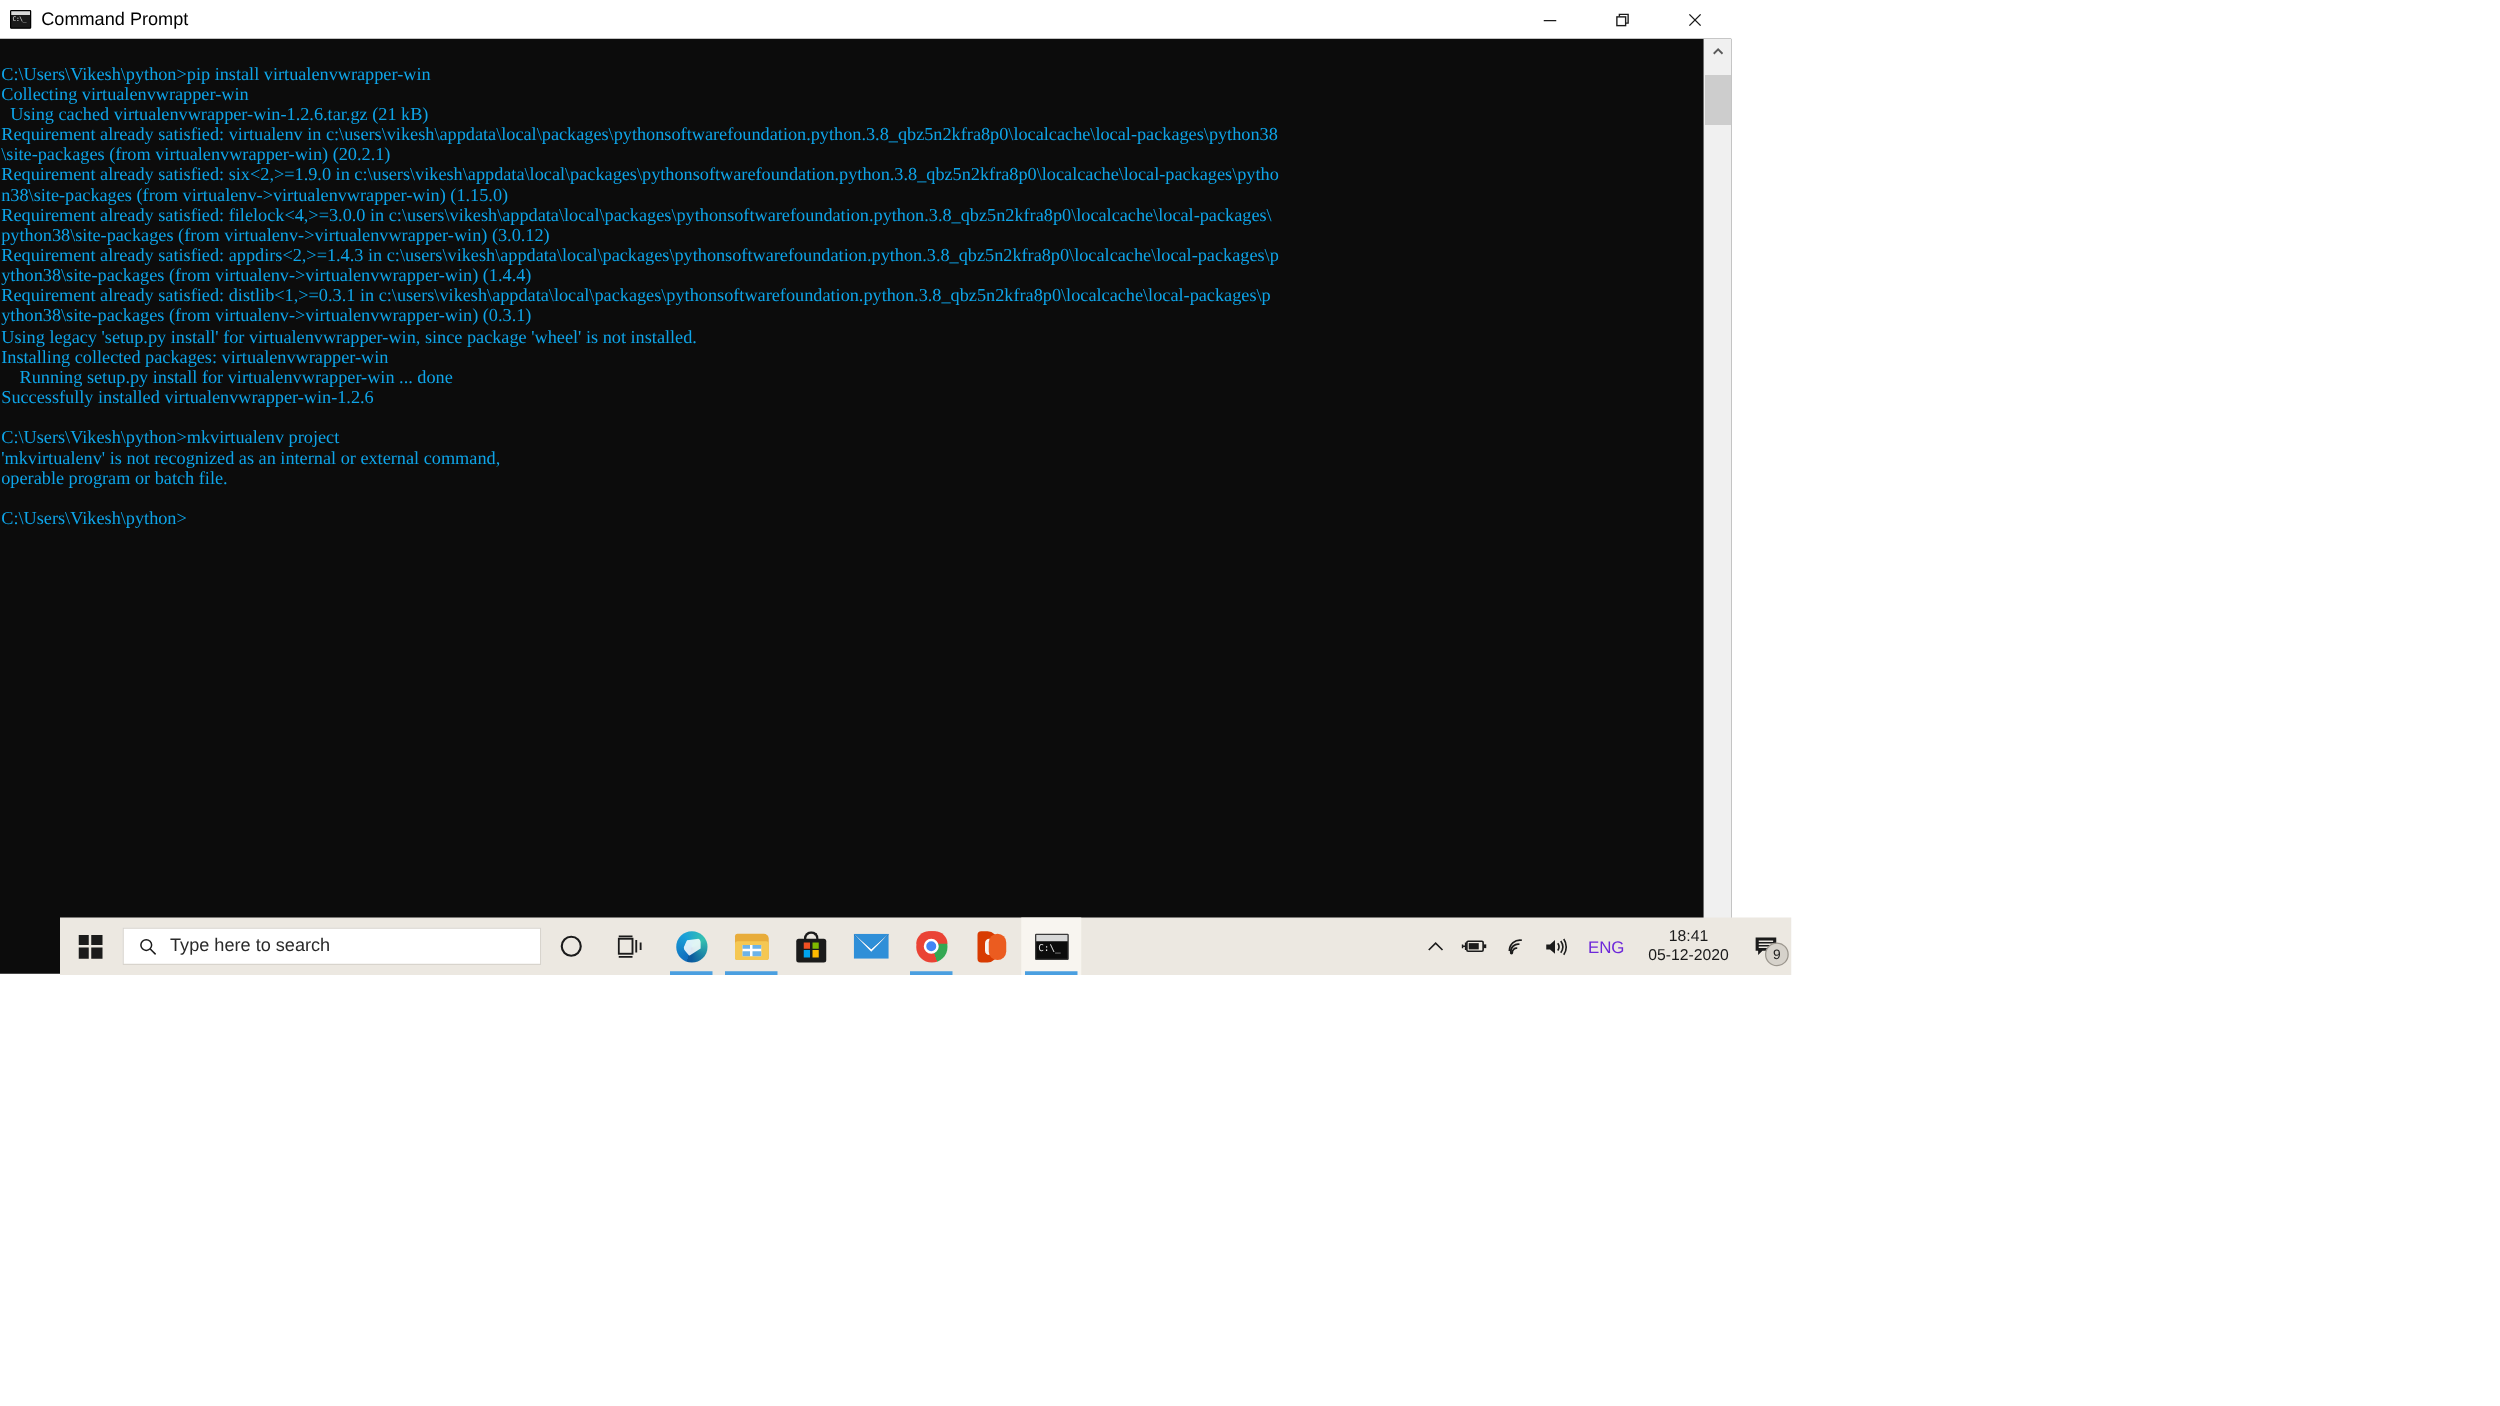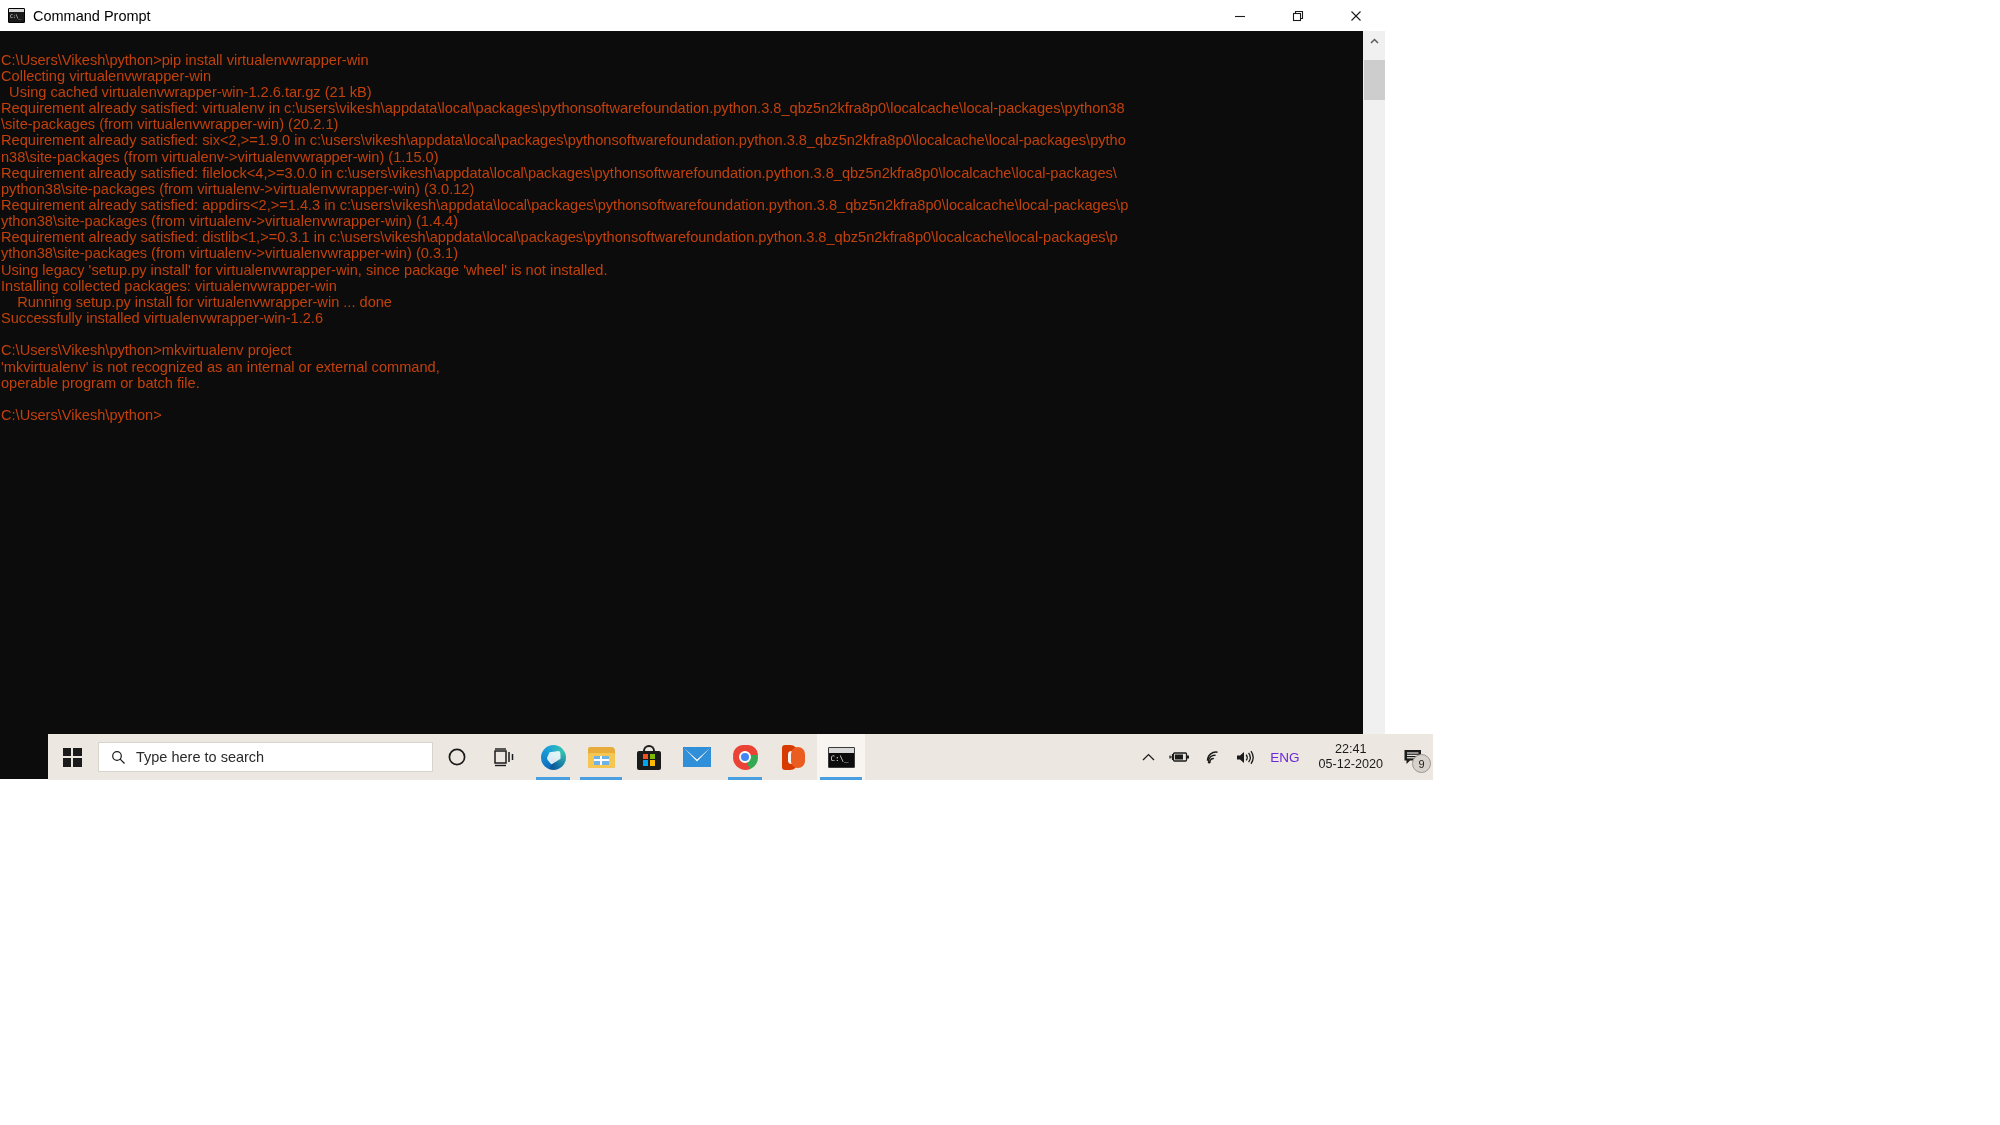--- a/index.html
+++ b/index.html
@@ -108,22 +108,22 @@
     flex: 1 1 auto;
     display: flex;
     position: relative;
     background: #0c0c0c;
     overflow: hidden;
   }
 
   #console-text {
     flex: 1 1 auto;
     background: #0c0c0c;
-    color: #c2410c;
-    font-family: Liberation Sans, sans-serif;
+    color: #0ea5e9;
+    font-family: Liberation Serif, serif;
     font-size: 14.6px;
     line-height: 16.15px;
     white-space: pre;
     padding: 6px 0 0 1px;
     letter-spacing: 0px;
     overflow: hidden;
     box-sizing: border-box;
   }
 
   
@@ -617,21 +617,21 @@
           <path d="M1 5.5 H4 L8 2 V13 L4 9.5 H1 Z" fill="#1b1b1b"></path>
           <path d="M10.2 4.6 A5 5 0 0 1 10.2 10.4" fill="none" stroke="#1b1b1b" stroke-width="1.3"></path>
           <path d="M12.6 2.8 A8 8 0 0 1 12.6 12.2" fill="none" stroke="#1b1b1b" stroke-width="1.3"></path>
           <path d="M15 1.2 A11 11 0 0 1 15 13.8" fill="none" stroke="#1b1b1b" stroke-width="1.3"></path>
         </svg>
       </div>
 
       <div id="tray-lang">ENG</div>
 
       <div id="tray-clock">
-        <span>22:41</span>
+        <span>18:41</span>
         <span>05-12-2020</span>
       </div>
 
       <div id="tray-notify">
         <svg width="21" height="19" viewBox="0 0 21 19">
           <path d="M1.5 2 H18 V12.5 H7 L3.5 16 V12.5 H1.5 Z" fill="#1b1b1b"></path>
           <line x1="4" y1="5" x2="15.5" y2="5" stroke="#ece8e1" stroke-width="1.2"></line>
           <line x1="4" y1="7.4" x2="15.5" y2="7.4" stroke="#ece8e1" stroke-width="1.2"></line>
           <line x1="4" y1="9.8" x2="15.5" y2="9.8" stroke="#ece8e1" stroke-width="1.2"></line>
         </svg>

